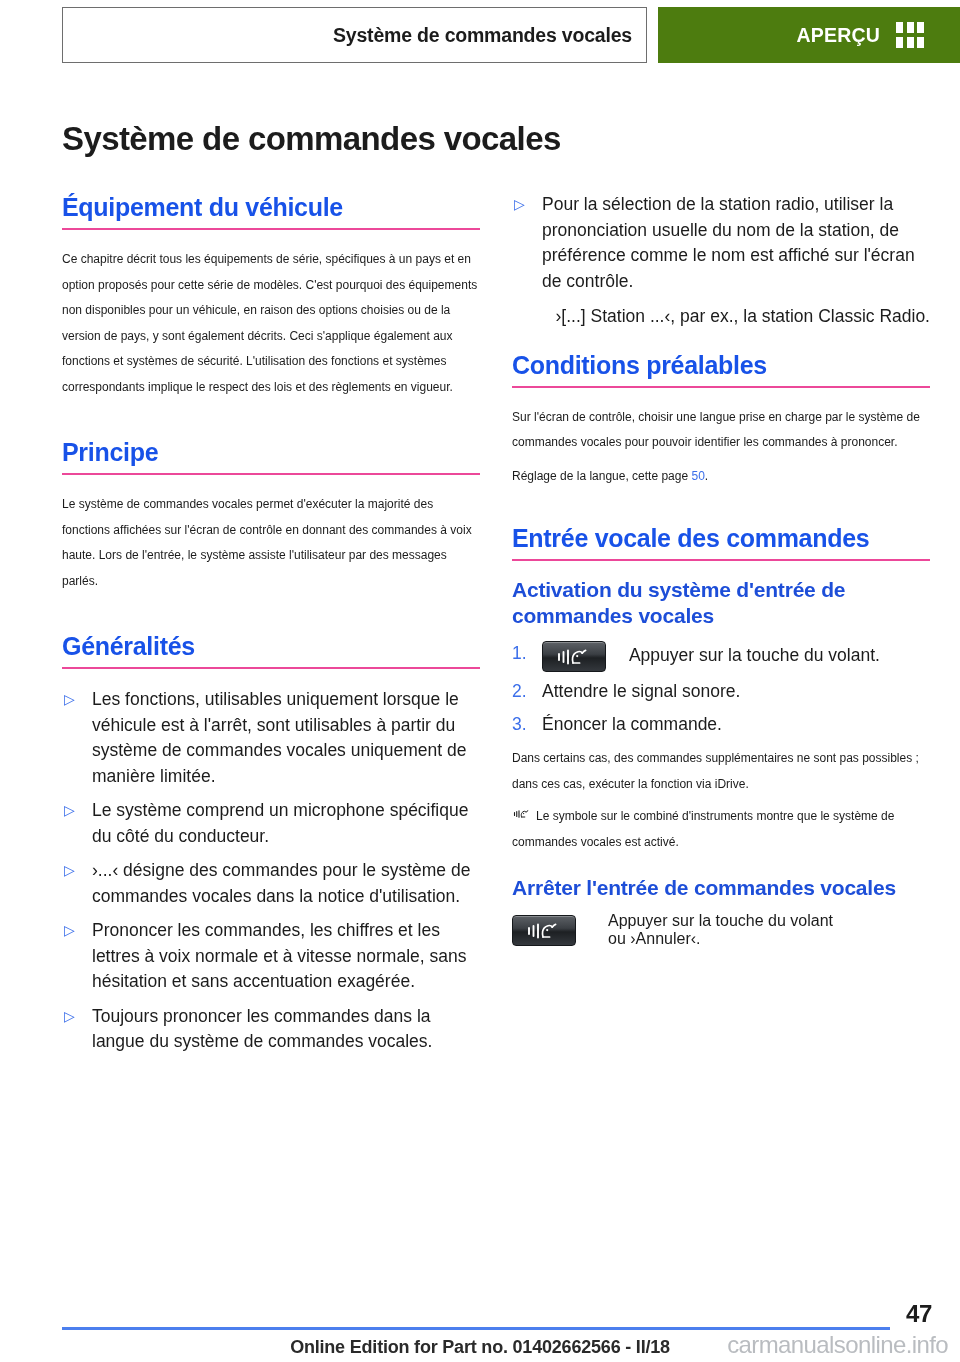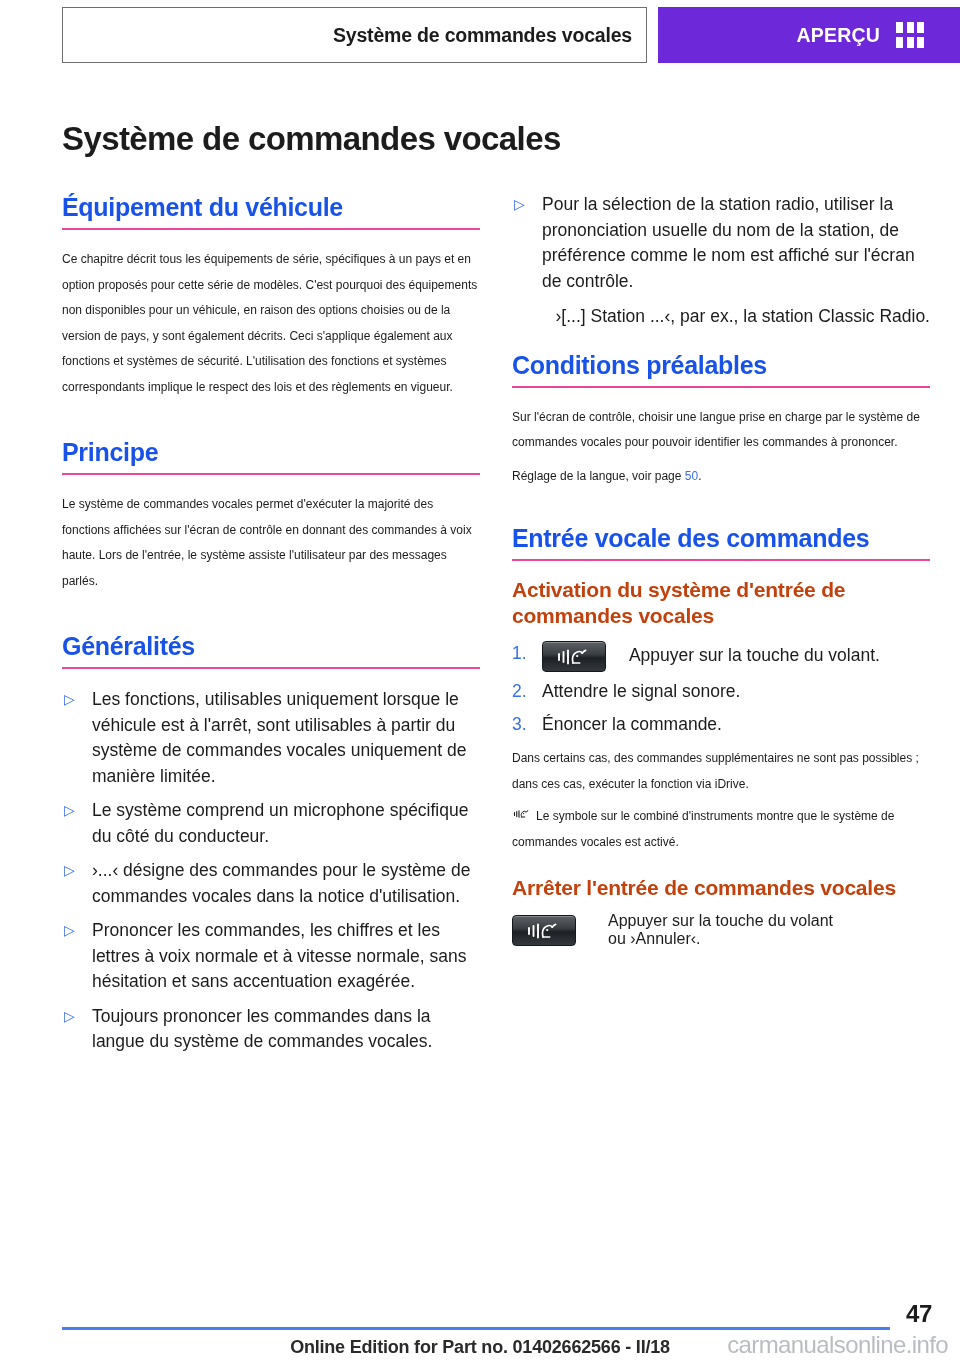--- a/index.html
+++ b/index.html
@@ -39,21 +39,21 @@
   .header-tab-label {
     font-size: 19.5px;
     font-weight: 600;
     color: #1c1c1c;
     letter-spacing: -0.2px;
     white-space: nowrap;
   }
   .header-overview {
     flex: 1 1 auto;
     margin-left: 11px;
-    background: #6d28d9;
+    background: #4d7c0f;
     display: flex;
     align-items: center;
     justify-content: flex-end;
     padding-right: 36px;
     gap: 16px;
   }
   .header-overview-label {
     color: #ffffff;
     font-size: 19.5px;
     font-weight: 700;
@@ -99,21 +99,21 @@
     color: #1852E8;
     letter-spacing: -0.3px;
     padding-bottom: 5px;
     border-bottom: 2px solid #ec4899;
   }
   h3.sub {
     margin: 0;
     font-size: 21px;
     line-height: 26px;
     font-weight: 700;
-    color: #c2410c;
+    color: #1d4ed8;
     letter-spacing: -0.2px;
   }
 
   
   p.body {
     margin: 0;
     font-size: 12px;
     line-height: 25.5px;
     color: #1c1c1c;
   }
@@ -273,21 +273,21 @@
       <span class="btext">
         <span>Pour la sélection de la station radio, utiliser la prononciation usuelle du nom de la station, de préférence comme le nom est affiché sur l'écran de contrôle.</span>
         <span class="sub-note" style="display:block;text-align:right;">›[...] Station ...‹, par ex., la station Classic Radio.</span>
       </span>
     </li>
   </ul>
 
   <h2 class="sec" style="margin-top:20px;">Conditions préalables</h2>
   <p class="body" style="margin-top:17px;">Sur l'écran de contrôle, choisir une langue prise en charge par le système de commandes vocales pour pouvoir identifier les commandes à prononcer.</p>
   <p class="body" style="margin-top:8px;">
-    <span>Réglage de la langue, voir page </span><span class="xref">50</span><span>.</span>
+    <span>Réglage de la langue, cette page </span><span class="xref">50</span><span>.</span>
   </p>
 
   <h2 class="sec" style="margin-top:34px;">Entrée vocale des commandes</h2>
 
   <h3 class="sub" style="margin-top:16px;">Activation du système d'entrée de commandes vocales</h3>
 
   <ol class="nlist" style="margin-top:12px;">
     <li>
       <span class="num">1.</span>
       <span class="ntext">

